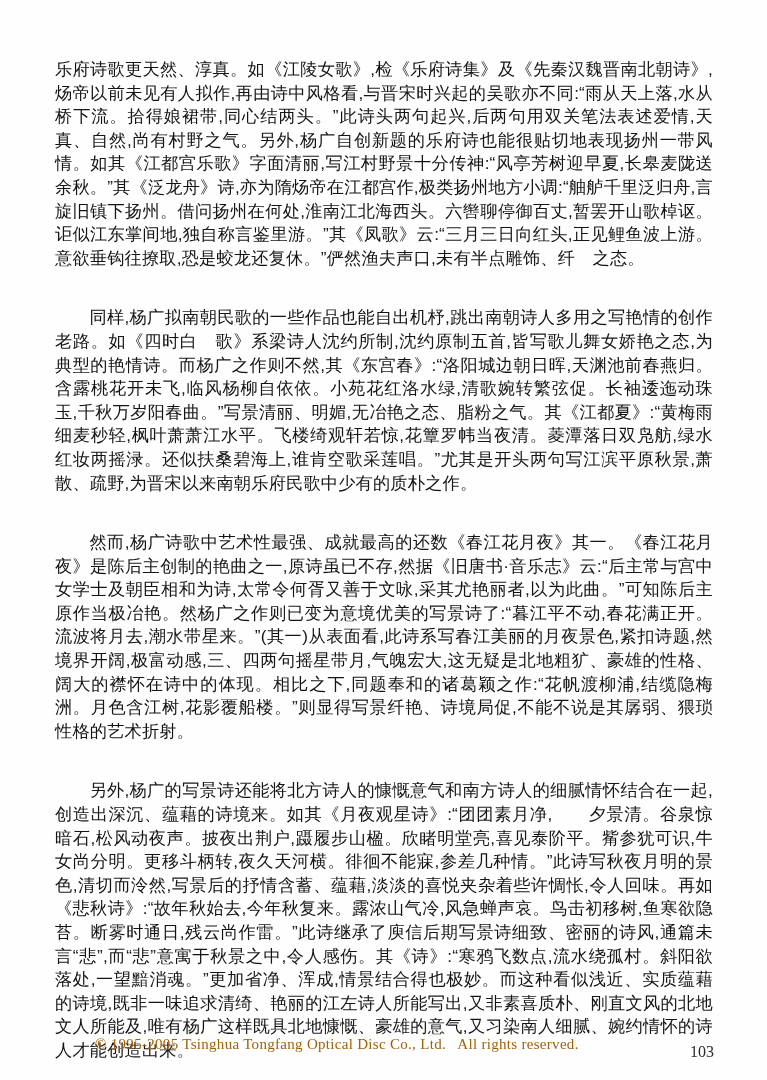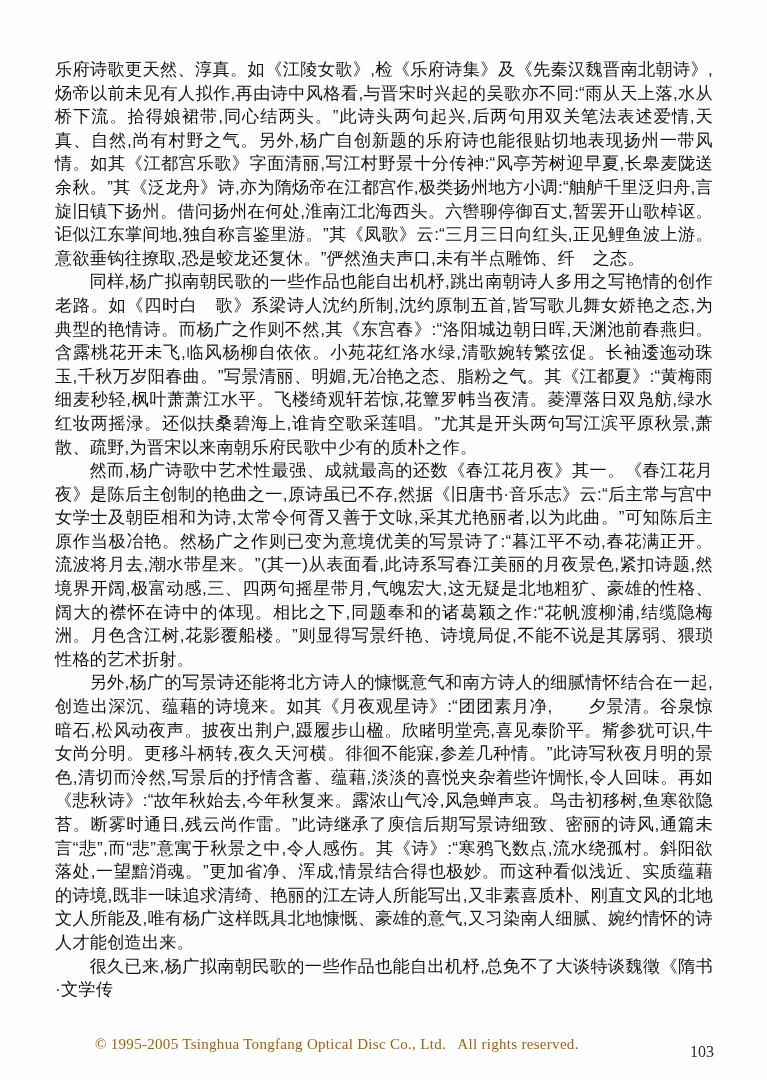--- a/index.html
+++ b/index.html
@@ -25,21 +25,21 @@
   }
   .para {
     margin: 0;
     font-size: 17.2px;
     line-height: 23.6px;
     text-align: justify;
     text-justify: inter-ideograph;
     letter-spacing: 0.2px;
     word-break: break-all;
   }
-  .para.indent { text-indent: 2em; }
+  .para.indent { text-indent: 2em; margin-top: 36px; }
   .para.no-indent { text-indent: 0; }
   .page-number {
     position: absolute;
     top: 1043px;
     right: 53px;
     font-family: Liberation Serif, serif;
     font-size: 16px;
     color: #2a2a2a;
   }
   .copyright {

